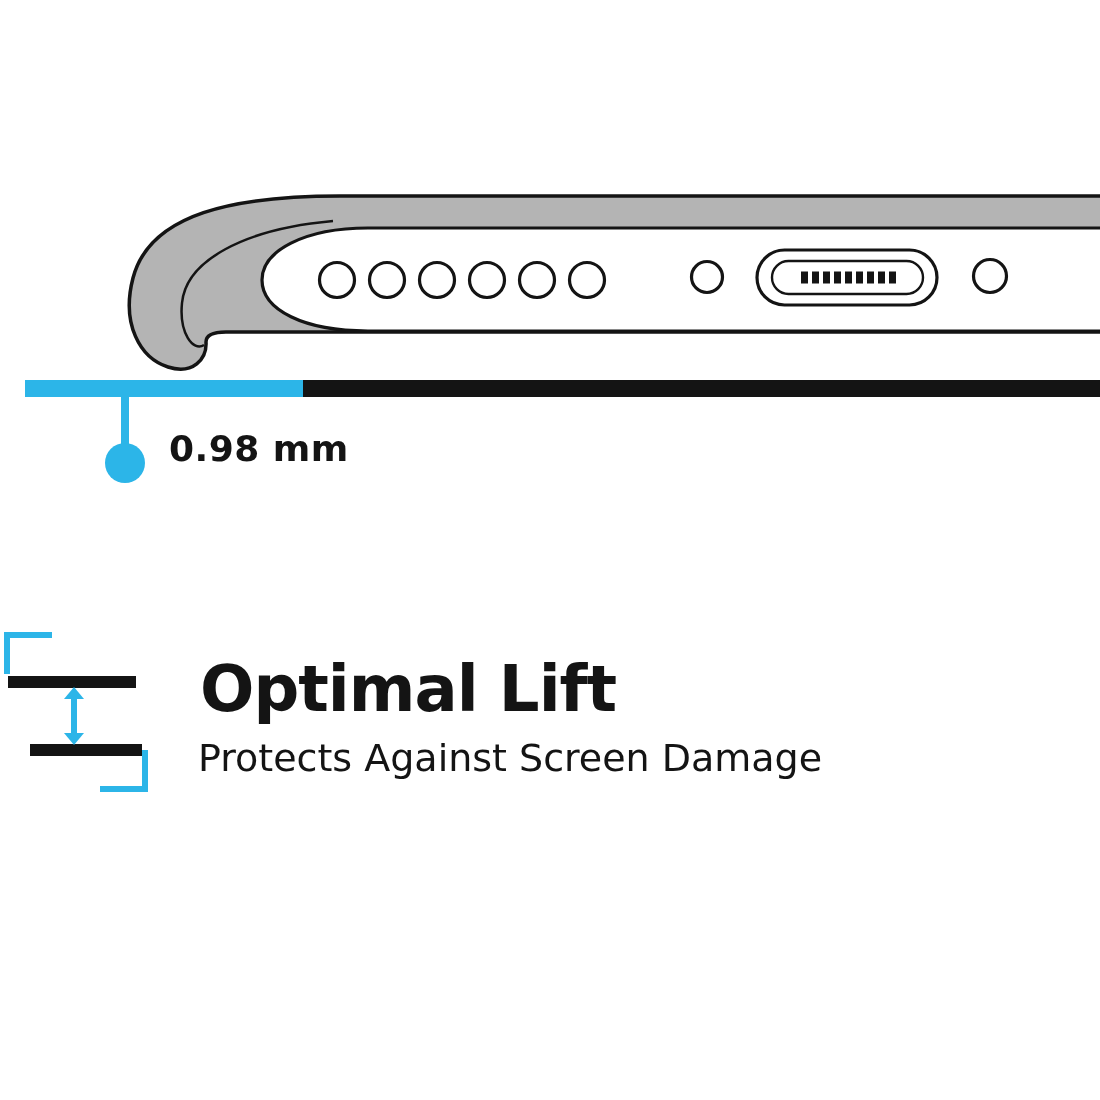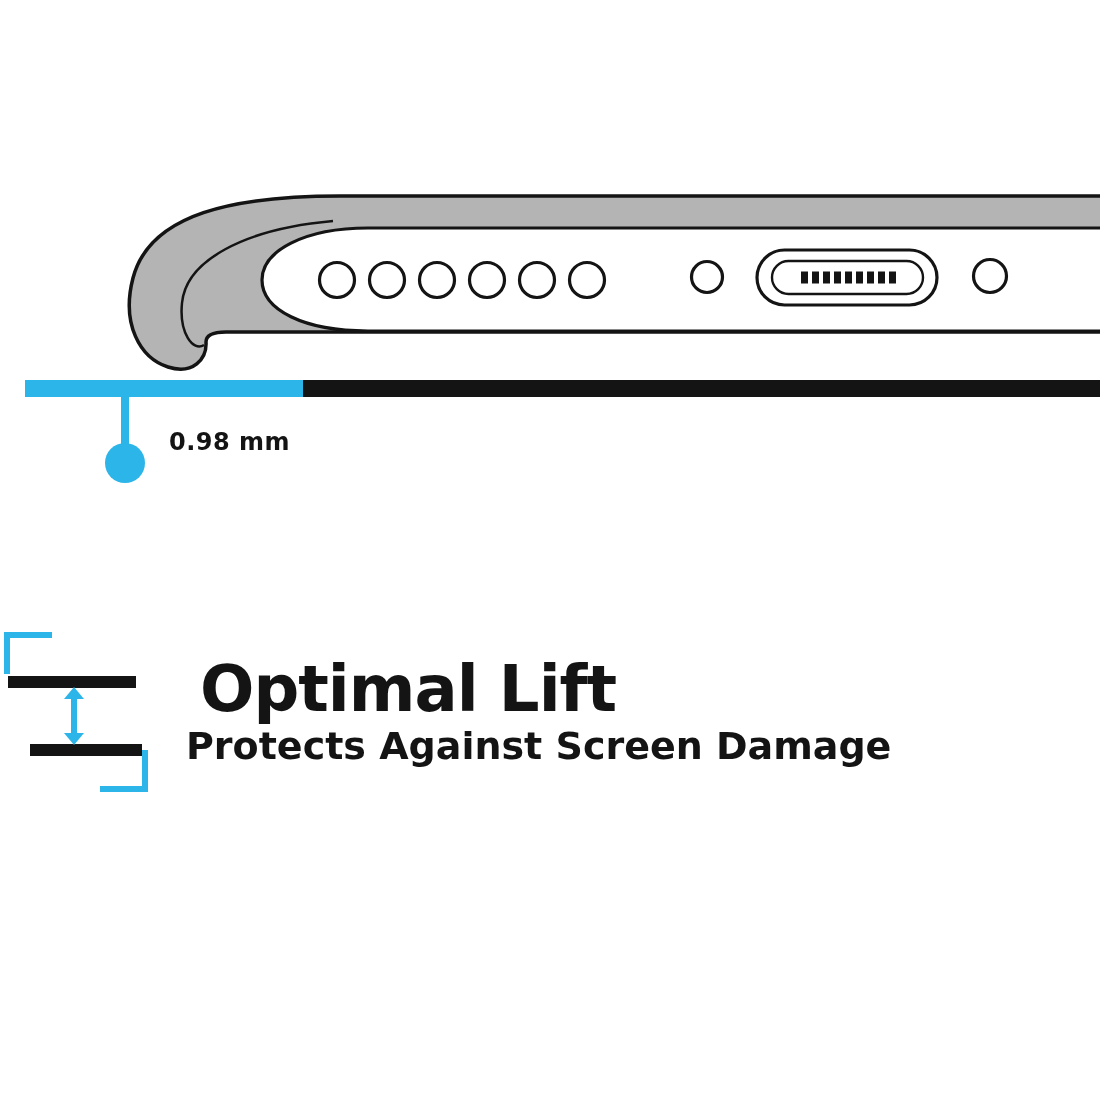--- a/index.html
+++ b/index.html
@@ -19,21 +19,21 @@
   
   .case-svg{position:absolute;left:0;top:0;width:1100px;height:375px;display:block;}
 
   
   .bar{position:absolute;top:380px;height:17px;}
   .accent-bar{left:25px;width:278px;background:var(--color-accent);}
   .ink-bar{left:303px;width:797px;background:var(--color-ink);}
   .leader{position:absolute;left:121px;top:395px;width:8px;height:53px;background:var(--color-accent);}
   .dot{position:absolute;left:105px;top:443px;width:40px;height:40px;border-radius:50%;background:var(--color-accent);}
   .measure-label{
-    position:absolute;left:169px;top:428px;font-size:24px;font-weight:bold;
+    position:absolute;left:169px;top:428px;font-size:36px;font-weight:bold;
     color:var(--color-ink);letter-spacing:0.5px;white-space:nowrap;
   }
 
   
   .lift-icon{position:absolute;left:0;top:630px;width:170px;height:170px;}
   .bracket{position:absolute;}
   .bracket.tl{left:4px;top:2px;width:48px;height:42px;border-top:6px solid var(--color-accent);border-left:6px solid var(--color-accent);}
   .bracket.br{left:100px;top:120px;width:48px;height:42px;border-bottom:6px solid var(--color-accent);border-right:6px solid var(--color-accent);}
   .blackbar{position:absolute;height:12px;background:var(--color-ink);}
   .b1{left:8px;top:46px;width:128px;}
@@ -43,22 +43,22 @@
   .arrow-head.up{left:64px;top:57px;border-bottom:12px solid var(--color-accent);}
   .arrow-head.down{left:64px;top:103px;border-top:12px solid var(--color-accent);}
 
   
   .title{
     position:absolute;left:184px;top:636px;margin:16px;
     font-size:64px;font-weight:bold;letter-spacing:-1px;
     color:var(--color-ink);white-space:nowrap;
   }
   .subtitle{
-    position:absolute;left:186px;top:724px;margin:0;
-    font-size:38px;font-weight:700;color:var(--color-ink);white-space:nowrap;
+    position:absolute;left:186px;top:724px;margin:12px;
+    font-size:38px;font-weight:400;color:var(--color-ink);white-space:nowrap;
   }
 </style>
 </head>
 <body>
 
 <div class="canvas">
 
   <svg class="case-svg" viewBox="0 0 1100 375">
     <path d="M1104 196 L340 196 C235 196 150 213 133 278 C121 324 140 358 168 367 C193 375 207 359 206 342 C206 336 212 332 226 332 L1104 332 Z" style="fill:var(--color-case);stroke:var(--color-ink);stroke-width:3.5;stroke-linejoin:round;"></path>
     <path d="M333 221 C243 229 186 261 182 303 C179 333 193 352 204 345" style="fill:none;stroke:var(--color-ink);stroke-width:2.5;"></path>

